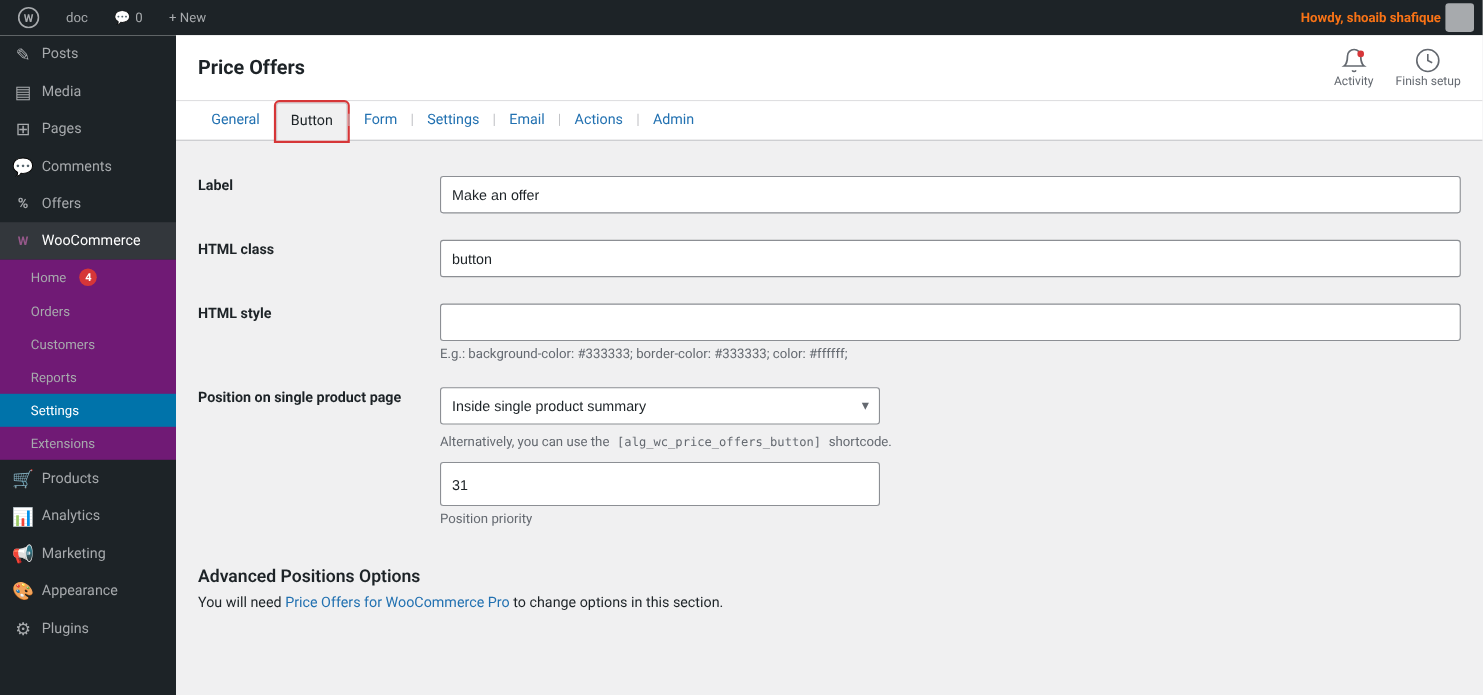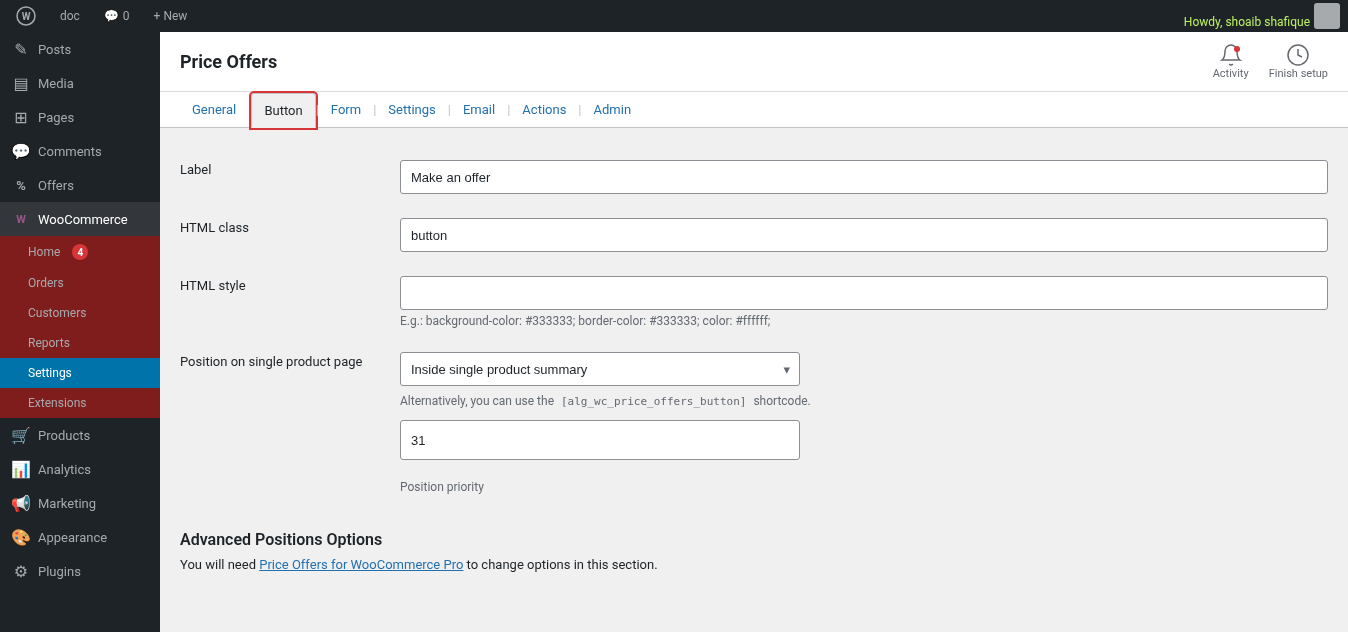--- a/index.html
+++ b/index.html
@@ -11,21 +11,21 @@
       color: #fff;
       height: 32px;
       display: flex;
       align-items: center;
       padding: 0 8px;
       gap: 8px;
       flex-shrink: 0;
       font-size: 12px;
     }
     .admin-bar-item { color: #a7aaad; padding: 0 8px; cursor: pointer; display: flex; align-items: center; gap: 4px; }
-    .admin-bar-right { margin-left: auto; display: flex; align-items: flex-end; gap: 4px; color: #bef264; }
+    .admin-bar-right { margin-left: auto; display: flex; align-items: center; gap: 4px; color: #f97316; font-weight: bold; }
     .admin-bar-new { display: flex; align-items: center; gap: 4px; color: #a7aaad; padding: 0 8px; cursor: pointer; }
 
     
     .main-layout { display: flex; flex: 1; overflow: hidden; }
 
     
     .sidebar {
       width: 160px;
       background: #1d2327;
       color: #a7aaad;
@@ -42,21 +42,21 @@
       cursor: pointer;
       font-size: 13px;
       color: #a7aaad;
       text-decoration: none;
     }
     .sidebar-item.active { background: #2271b1; color: #fff; }
     .sidebar-item.active-parent { background: #33373c; color: #fff; }
     .sidebar-icon { width: 18px; height: 18px; display: flex; align-items: center; justify-content: center; font-size: 16px; flex-shrink: 0; }
 
     
-    .sidebar-submenu { background: #7f1d1d; }
+    .sidebar-submenu { background: #701a75; }
     .sidebar-submenu .sidebar-item { padding-left: 28px; font-size: 12px; }
     .sidebar-submenu .sidebar-item.active { background: #0073aa; color: #fff; }
 
     
     .content-area { flex: 1; overflow-y: auto; background: #f0f0f1; display: flex; flex-direction: column; }
 
     
     .top-bar {
       background: #fff;
       border-bottom: 1px solid #dcdcde;
@@ -107,21 +107,21 @@
 
     
     .page-content { padding: 20px 20px; flex: 1; }
 
     .section-title { font-size: 18px; font-weight: 600; color: #1d2327; margin-bottom: 20px; }
 
     
     .settings-table { width: 100%; border-collapse: collapse; }
     .settings-table tr { }
     .settings-table td { padding: 12px 0; vertical-align: top; }
-    .settings-table td.label-cell { width: 220px; padding-right: 20px; font-weight: 400; color: #1d2327; padding-top: 14px; margin-left: 48px; }
+    .settings-table td.label-cell { width: 220px; padding-right: 20px; font-weight: 700; color: #1d2327; padding-top: 14px; margin-left: 48px; }
     .settings-table td.field-cell { }
 
     .text-input {
       width: 100%;
       padding: 6px 10px;
       border: 1px solid #8c8f94;
       border-radius: 3px;
       font-size: 13px;
       color: #1d2327;
       background: #fff;
@@ -162,21 +162,21 @@
       border-radius: 3px;
       font-size: 13px;
       color: #1d2327;
       background: #fff;
       height: 40px;
     }
 
     
     .advanced-title { font-size: 16px; font-weight: 600; color: #1d2327; margin-top: 20px; margin-bottom: 8px; }
     .advanced-desc { font-size: 13px; color: #1d2327; }
-    .link-text { color: #2271b1; text-decoration: underline; cursor: pointer; }
+    .link-text { color: #2271b1; cursor: pointer; }
 
     
     .badge-red {
       background: #d63638;
       color: #fff;
       border-radius: 50%;
       width: 16px;
       height: 16px;
       display: inline-flex;
       align-items: center;
@@ -365,21 +365,21 @@
               </select>
               <span class="select-arrow">▾</span>
             </div>
             <div class="hint-text" style="margin-top:8px;">
               <span>Alternatively, you can use the</span>
               <span class="hint-code">[alg_wc_price_offers_button]</span>
               <span>shortcode.</span>
             </div>
             <div style="margin-top: 12px;">
               <input type="text" class="priority-input" value="31" style="">
-              <div class="hint-text" style="margin-top:20px;">Position priority</div>
+              <div class="hint-text" style="margin-top:4px;">Position priority</div>
             </div>
           </td>
         </tr>
       </tbody>
         </table>
 
       <div class="advanced-title" style="margin-top:24px;">Advanced Positions Options</div>
       <div class="advanced-desc">
         <span>You will need</span>
         <span class="link-text">Price Offers for WooCommerce Pro</span>

